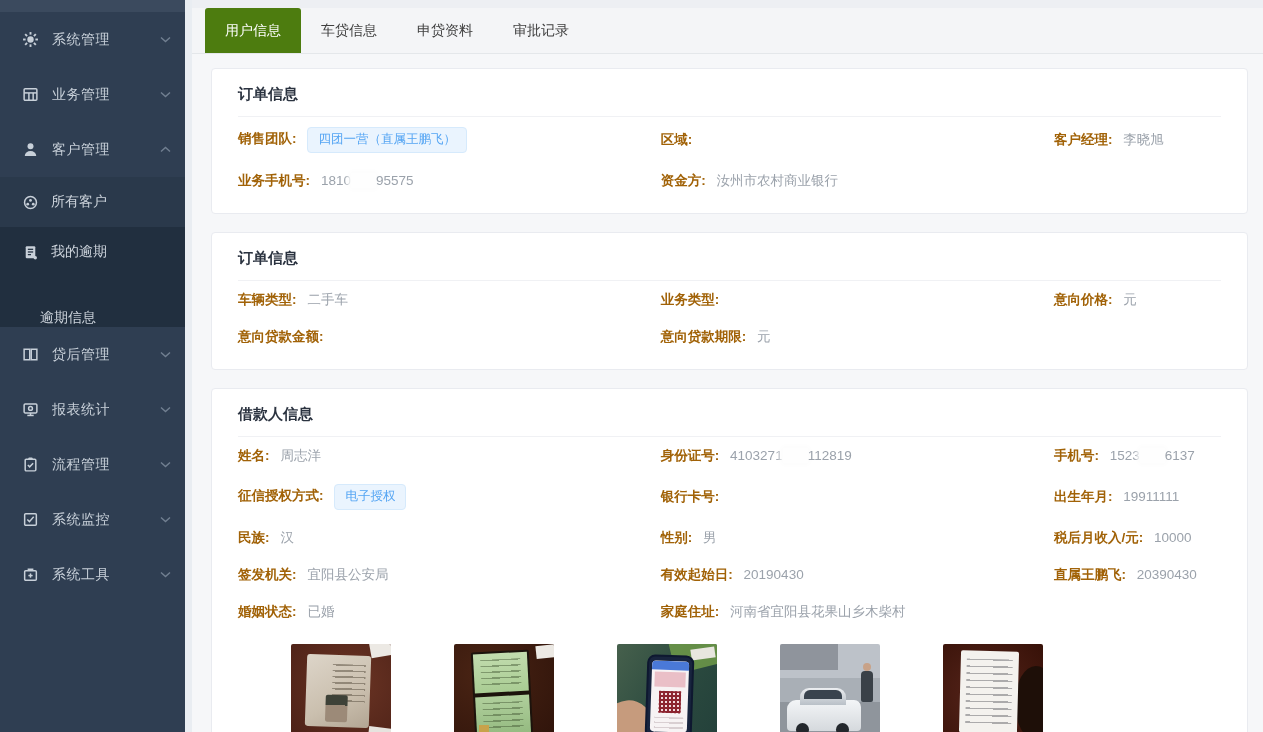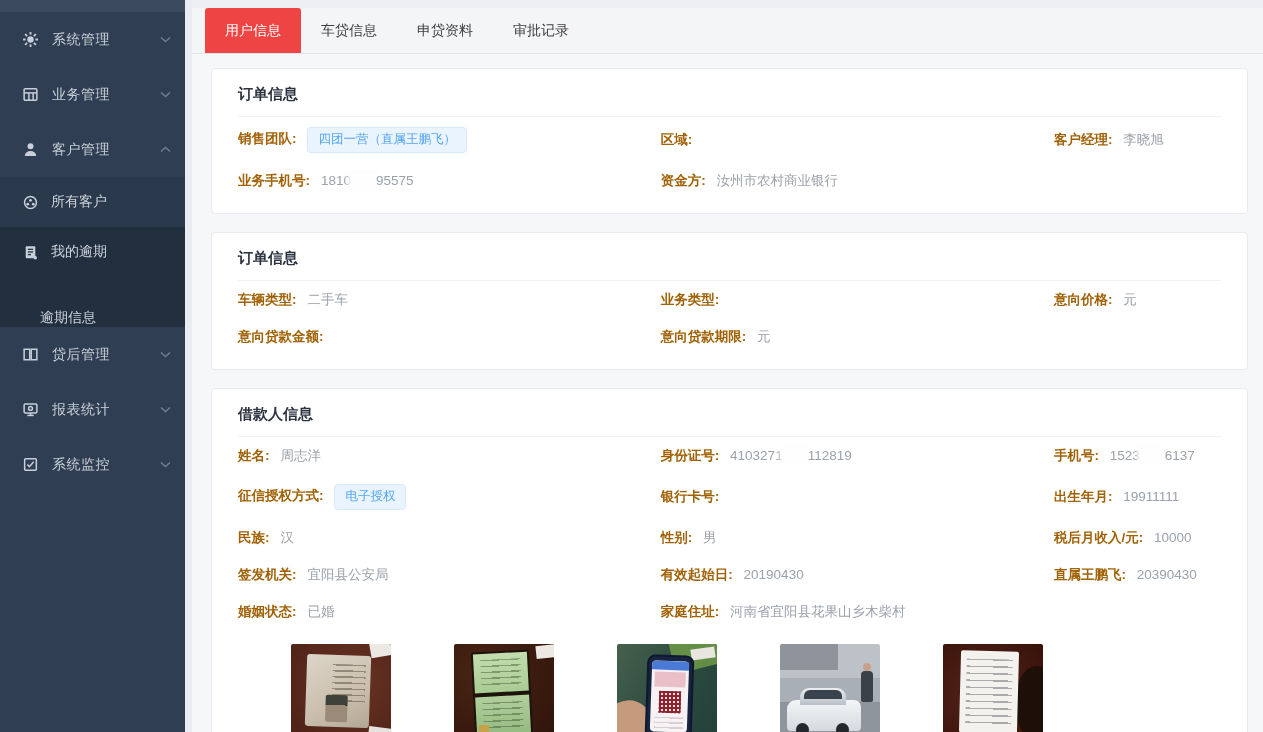--- a/index.html
+++ b/index.html
@@ -24,21 +24,21 @@
   .icon16 svg { width:100%; height:100%; stroke:#c8d0d9; fill:none; stroke-width:1.4; }
   .icon16 svg .f { fill:#c8d0d9; stroke:none; }
   .side-strip { width:7px; height:732px; background:#e9edf2; flex:none; }
 
   
   .main { flex:1; height:732px; display:flex; flex-direction:column; overflow:hidden; }
   .top-strip { height:8px; background:#edeff3; flex:none; }
   .tabbar { height:46px; background:#f4f5f7; border-bottom:1px solid #e4e7ea;
     display:flex; align-items:stretch; padding-left:13px; flex:none; }
   .tab { line-height:45px; padding:0 20px; color:#404040; font-size:14px; cursor:pointer; }
-  .tab.active { background:#ef4444; color:#fff; border-radius:3px 3px 0 0;font-family:Liberation Serif, serif; }
+  .tab.active { background:#4d7c0f; color:#fff; border-radius:3px 3px 0 0;font-family:Liberation Serif, serif; }
 
   .content { flex:1; overflow:hidden; padding:14px 14px 0 13px; }
   .card { background:#fff; border:1px solid #e9ebf0; border-radius:4px;
     padding:16px 26px 14px 26px; margin:0 1px 18px 6px; }
   .card-title { font-size:15px; font-weight:bold; color:#2b3340; padding-bottom:12px;
     border-bottom:1px solid #f0f1f4; }
   .f-row { display:grid; grid-template-columns:43% 40% 17%; padding:10px 0 9px 0; align-items:center; }
   .field { white-space:nowrap; overflow:visible; }
   .field .lab { font-weight:bold; color:#a16207; font-size:13.5px; }
   .field .val { color:#9ba2ab; font-size:13.5px; margin-left:7px; }
@@ -235,37 +235,68 @@
           </svg>
       </span>
       <span class="lbl">报表统计</span>
       <span class="chev">
         <svg width="11" height="7" viewBox="0 0 11 7">
             <polyline points="1,1.5 5.5,5.5 10,1.5" fill="none" stroke="#8795a6" stroke-width="1.4"></polyline>
           </svg>
       </span>
     </div>
 
+    <div class="side-item">
+      <span class="icon16">
+        <svg viewBox="0 0 16 16">
+            <rect x="3" y="3" width="10" height="11" rx="1"></rect>
+            <rect class="f" x="6" y="1.4" width="4" height="2.4" rx="0.8"></rect>
+            <polyline points="5.5,8.5 7.2,10.2 10.5,6.8"></polyline>
+          </svg>
+      </span>
+      <span class="lbl">流程管理</span>
+      <span class="chev">
+        <svg width="11" height="7" viewBox="0 0 11 7">
+            <polyline points="1,1.5 5.5,5.5 10,1.5" fill="none" stroke="#8795a6" stroke-width="1.4"></polyline>
+          </svg>
+      </span>
+    </div>
 
 
     <div class="side-item">
       <span class="icon16">
         <svg viewBox="0 0 16 16">
             <rect x="2.5" y="2.5" width="11" height="11" rx="1"></rect>
             <polyline points="5,8 7,10 11,5.5"></polyline>
           </svg>
       </span>
       <span class="lbl">系统监控</span>
       <span class="chev">
         <svg width="11" height="7" viewBox="0 0 11 7">
             <polyline points="1,1.5 5.5,5.5 10,1.5" fill="none" stroke="#8795a6" stroke-width="1.4"></polyline>
           </svg>
       </span>
     </div>
 
+    <div class="side-item">
+      <span class="icon16">
+        <svg viewBox="0 0 16 16">
+            <rect x="2.5" y="4.5" width="11" height="9" rx="1"></rect>
+            <path d="M6,4.5 V3 h4 v1.5"></path>
+            <line x1="8" y1="7" x2="8" y2="11"></line>
+            <line x1="6" y1="9" x2="10" y2="9"></line>
+          </svg>
+      </span>
+      <span class="lbl">系统工具</span>
+      <span class="chev">
+        <svg width="11" height="7" viewBox="0 0 11 7">
+            <polyline points="1,1.5 5.5,5.5 10,1.5" fill="none" stroke="#8795a6" stroke-width="1.4"></polyline>
+          </svg>
+      </span>
+    </div>
   </aside>
 
   <div class="side-strip"></div>
 
   <div class="main">
     <div class="top-strip"></div>
 
     <div class="tabbar">
       <div class="tab active">用户信息</div>
       <div class="tab">车贷信息</div>

